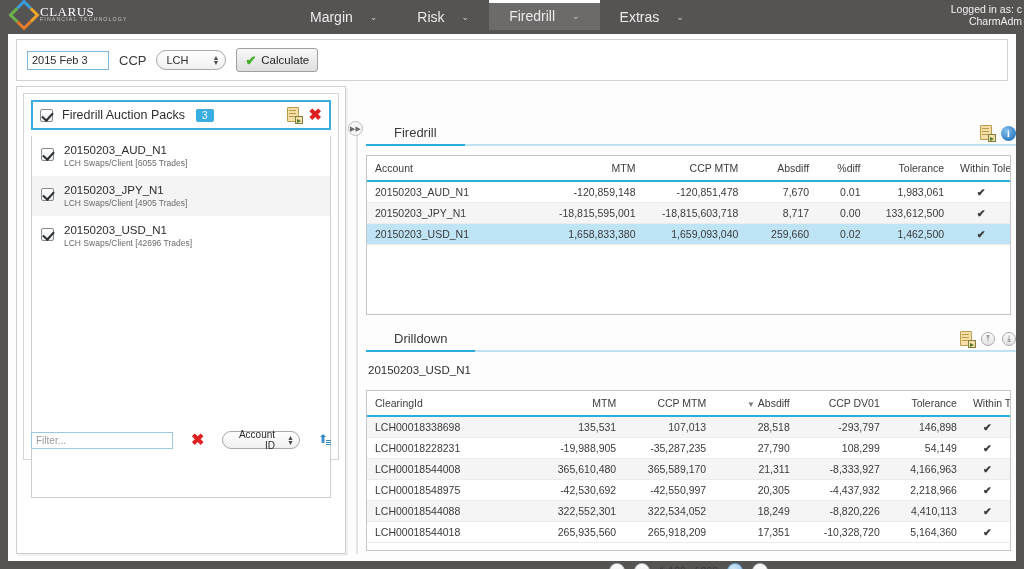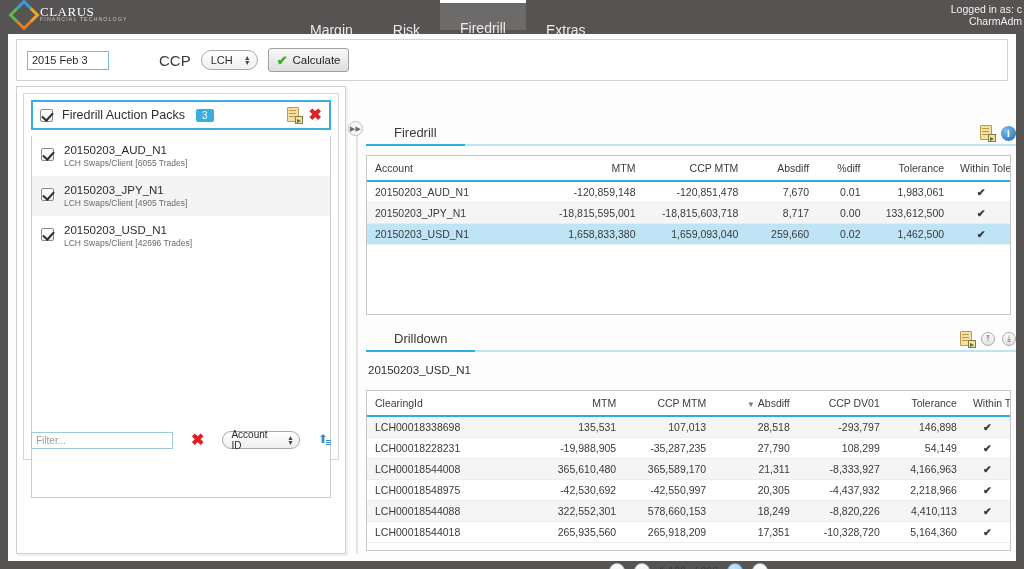--- a/index.html
+++ b/index.html
@@ -39,24 +39,23 @@
     color: #fff; font-size: 13px; letter-spacing: .5px; font-family: Liberation Serif, serif;
     font-weight: 400; display:block;
   }
   .logo-sub {
     color: #c9c4c0; font-size: 5.2px; letter-spacing: 1.15px; display:block;
     margin-top:-1px; font-family: "Liberation Sans", sans-serif;
   }
   .navitems { display:flex; align-items:flex-start; height:30px; }
   .navitem {
     color:#eceaea; font-size:14px; height:30px; line-height:30px;
-    padding: 12px 20px; cursor:pointer; white-space:nowrap;
+    padding: 4px 20px; cursor:pointer; white-space:nowrap;
     display:flex; align-items:center; gap:17px;
     border-top: 3px solid transparent;
-    flex-direction: column;
   }
   .navitem.active {
     background:#6d6a6a; border-top: 3px solid #ffffff; line-height: 27px;
   }
   .caret { font-size:9px; color:#cfcccc; }
   .login-box {
     margin-left:auto; color:#f2f0f0; font-size:10.5px; text-align:right;
     line-height:12.5px; padding-right: 2px;
   }
 
@@ -70,26 +69,26 @@
   #toolbar {
     position:absolute; left:8px; top:5px; width:992px; height:42px;
     border:1px solid #d2d2d2; background:#fff;
     display:flex; align-items:center; padding-left:10px; gap:10px;
   }
   .date-input {
     width:82px; height:19px; border:1px solid #7ab7e0; background:#fff;
     font-size:11px; color:#2b2b2b; padding:0 4px; font-family:"Liberation Sans",sans-serif;
     outline:none;
   }
-  .ccp-label { font-size:15px; color:#3a3a3a;margin-left:40px; }
+  .ccp-label { font-size:13px; color:#3a3a3a; }
   .pill-select {
     height:20px; border:1px solid #a8a8a8; border-radius:10px;
     background:linear-gradient(#ffffff,#f0f0f0);
     font-size:11px; color:#2b2b2b; padding: 0 6px 0 9px;
-    display:flex; align-items:center; gap:11px; cursor:pointer; user-select:none;
+    display:flex; align-items:center; gap:24px; cursor:pointer; user-select:none;
   }
   .spin { display:flex; flex-direction:column; line-height:5px; font-size:7px; color:#4a4a4a; }
   .btn-calc {
     height:24px; border:1px solid #a0a0a0; border-radius:3px;
     background:linear-gradient(#f8f8f8,#dedede);
     font-size:11.5px; color:#262626; padding:0 8px;
     display:flex; align-items:center; gap:5px; cursor:pointer; user-select:none;
   }
   .tick-green { color:#3fae24; font-size:13px; font-weight:bold; line-height:1; }
 
@@ -164,21 +163,21 @@
   .filter-input {
     width:148px; height:17px; border:1px solid #9ec7e0; background:#fff;
     font-size:10px; color:#333; padding:0 4px; outline:none;
     font-family:"Liberation Sans",sans-serif;
   }
   .filter-input::placeholder { color:#9b9b9b; }
   .sel-account {
     height:18px; border:1px solid #a8a8a8; border-radius:9px;
     background:linear-gradient(#ffffff,#efefef);
     font-size:10px; color:#2b2b2b; padding:0 5px 0 8px;
-    display:flex; align-items:center; gap:12px; cursor:pointer; user-select:none;
+    display:flex; align-items:center; gap:12px; cursor:pointer; user-select:none;text-align:right;
   }
   .icon-sortasc {
     width:13px; height:14px; position:relative; cursor:pointer; flex:none;
   }
   .icon-sortasc::before {
     content:"⬆"; position:absolute; left:0; top:-1px; font-size:12px; color:#3c8cc4;
   }
   .icon-sortasc::after {
     content:""; position:absolute; right:0; bottom:2px; width:5px; height:1px;
     background:#3c8cc4; box-shadow:0 -2px 0 #3c8cc4, 0 -4px 0 #3c8cc4;
@@ -539,21 +538,21 @@
             <td>-42,530,692</td>
             <td>-42,550,997</td>
             <td>20,305</td>
             <td>-4,437,932</td>
             <td>2,218,966</td>
             <td class="c chk-cell">✔</td>
           </tr>
           <tr class="alt">
             <td class="l">LCH00018544088</td>
             <td>322,552,301</td>
-            <td>578,660,153</td>
+            <td>322,534,052</td>
             <td>18,249</td>
             <td>-8,820,226</td>
             <td>4,410,113</td>
             <td class="c chk-cell">✔</td>
           </tr>
           <tr>
             <td class="l">LCH00018544018</td>
             <td>265,935,560</td>
             <td>265,918,209</td>
             <td>17,351</td>

